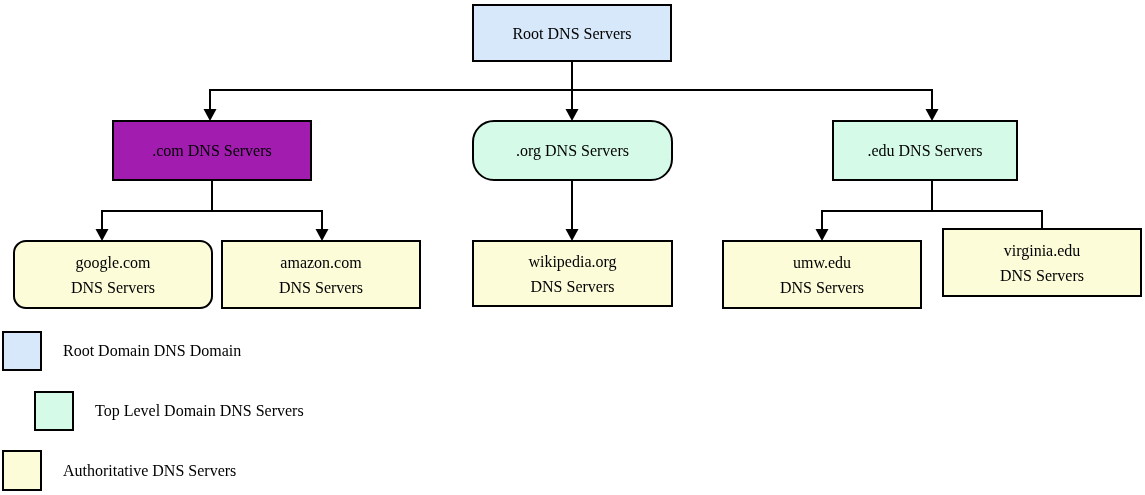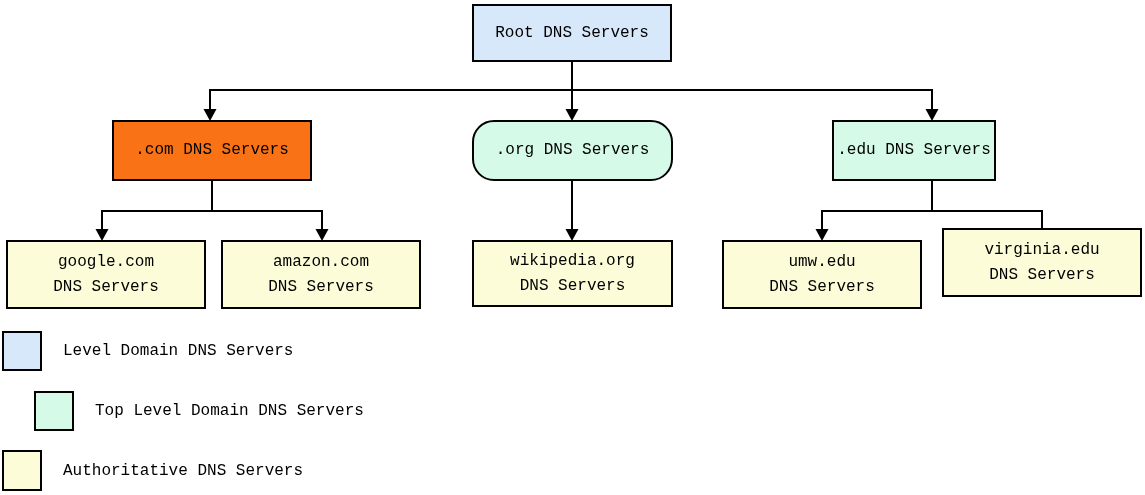--- a/index.html
+++ b/index.html
@@ -2,21 +2,21 @@
 <html><head>
 <meta charset="utf-8">
 <style>
   * { margin: 0; padding: 0; box-sizing: border-box; }
   html, body { background: #ffffff; }
   .canvas {
     position: relative;
     width: 1145px;
     height: 495px;
     background: #ffffff;
-    font-family: Liberation Mono, monospace;
+    font-family: Liberation Serif, serif;
     color: #000000;
     overflow: hidden;
   }
   .connectors {
     position: absolute;
     left: 0; top: 0;
     width: 1145px; height: 495px;
   }
   .node {
     position: absolute;
@@ -25,22 +25,22 @@
     flex-direction: column;
     align-items: center;
     justify-content: center;
     text-align: center;
     font-size: 16px;
     line-height: 25px;
   }
   .node-root      { left: 472px; top: 4px;   width: 200px; height: 58px; }
   .node-com       { left: 112px; top: 120px; width: 200px; height: 61px; }
   .node-org       { left: 472px; top: 120px; width: 201px; height: 61px; border-radius: 22px; }
-  .node-edu       { left: 832px; top: 120px; width: 164px; height: 61px; }
-  .node-google    { left: 6px;   top: 240px; width: 200px; height: 69px; }
+  .node-edu       { left: 832px; top: 120px; width: 186px; height: 61px; }
+  .node-google    { left: 13px;   top: 240px; width: 200px; height: 69px; border-radius: 13px; }
   .node-amazon    { left: 221px; top: 240px; width: 200px; height: 69px; }
   .node-wikipedia { left: 472px; top: 240px; width: 201px; height: 67px; }
   .node-umw       { left: 722px; top: 240px; width: 200px; height: 69px; }
   .node-virginia  { left: 942px; top: 228px; width: 200px; height: 69px; }
   .legend-row {
     position: absolute;
     left: 2px;
     display: flex;
     align-items: center;
   }
@@ -97,21 +97,21 @@
       <polygon points="565.5,229 578.5,229 572,241"></polygon>
       <polygon points="815.5,229 828.5,229 822,241"></polygon>
       <polygon points="1035.5,229 1048.5,229 1042,241"></polygon>
     </g>
   </svg>
 
   <div class="node node-root" style="background-color: rgb(215, 232, 250);">
     <span>Root DNS Servers</span>
   </div>
 
-  <div class="node node-com" style="background-color: #f97316; align-items: center;">
+  <div class="node node-com" style="background-color: #a21caf; align-items: center;">
     <span>.com DNS Servers</span>
   </div>
   <div class="node node-org" style="background-color: rgb(213, 250, 232);">
     <span>.org DNS Servers</span>
   </div>
   <div class="node node-edu" style="background-color: rgb(213, 250, 232);">
     <span>.edu DNS Servers</span>
   </div>
 
   <div class="node node-google" style="background-color: rgb(252, 252, 217);">
@@ -130,21 +130,21 @@
     <span>umw.edu</span>
     <span>DNS Servers</span>
   </div>
   <div class="node node-virginia" style="background-color: rgb(252, 252, 217);">
     <span>virginia.edu</span>
     <span>DNS Servers</span>
   </div>
 
   <div class="legend-row legend-row-1">
     <div class="legend-swatch" style="background-color: rgb(215, 232, 250);"></div>
-    <div class="legend-label">Level Domain DNS Servers</div>
+    <div class="legend-label">Root Domain DNS Domain</div>
   </div>
   <div class="legend-row legend-row-2">
     <div class="legend-swatch" style="background-color: rgb(213, 250, 232);"></div>
     <div class="legend-label">Top Level Domain DNS Servers</div>
   </div>
   <div class="legend-row legend-row-3">
     <div class="legend-swatch" style="background-color: rgb(252, 252, 217);"></div>
     <div class="legend-label">Authoritative DNS Servers</div>
   </div>
 

